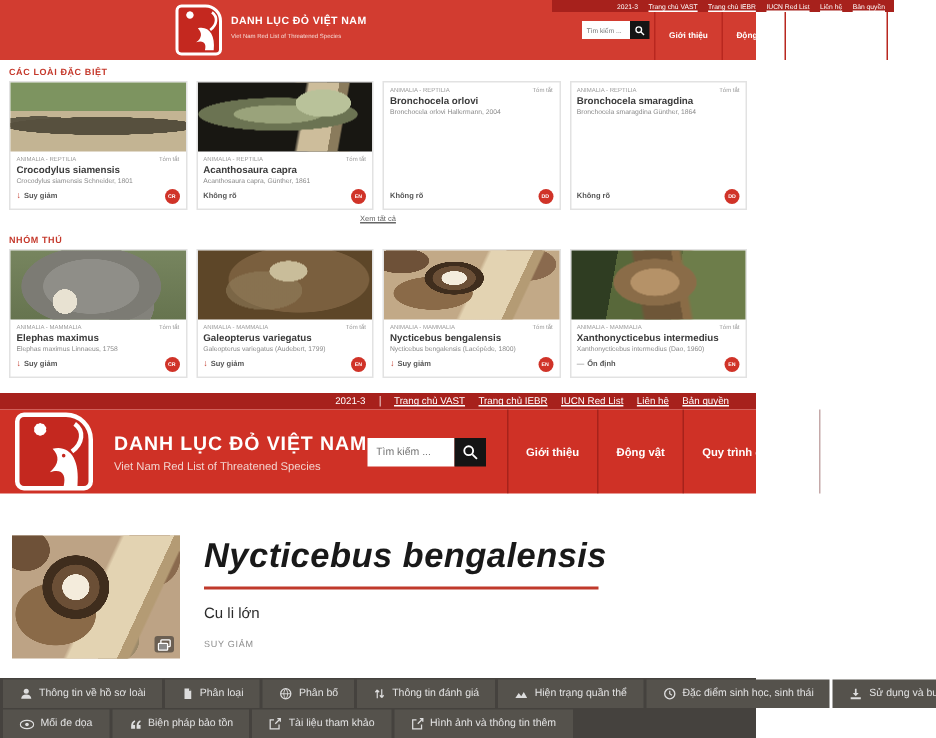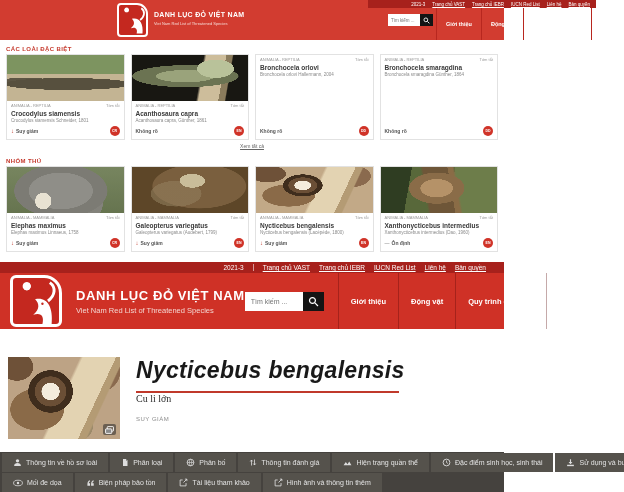--- a/index.html
+++ b/index.html
@@ -95,21 +95,21 @@
     radial-gradient(20% 26% at 38% 42%,#f4ecdc 0 40%,#6b4f36 41% 70%,#3f2d1d 71% 99%,transparent 100%),
     radial-gradient(34% 36% at 26% 64%,#8a6a48 0 70%,transparent 71%),
     linear-gradient(115deg,transparent 48%,#e3d3b2 50% 72%,#b49b74 72% 77%,transparent 78%),
     radial-gradient(30% 40% at 82% 18%,#8a6a4e 0 60%,transparent 61%),
     radial-gradient(24% 28% at 8% 12%,#6e5138 0 60%,transparent 61%),
     radial-gradient(26% 30% at 60% 85%,#9c8a6a 0 60%,transparent 61%),#bda385;}
   .photos-icon{position:absolute;right:4px;bottom:4px;width:13px;height:11px;background:rgba(40,40,40,.55);border-radius:2px;display:flex;align-items:center;justify-content:center;}
   .sp-info{margin-left:16px;padding-top:0;}
   .sp-name{font-size:23px;font-weight:bold;font-style:italic;color:#191919;letter-spacing:.3px;white-space:nowrap;}
   .sp-underline{width:263px;height:2px;background:#c0392b;margin-top:7px;}
-  .sp-common{font-size:10px;color:#2b2b2b;font-family:Liberation Serif, serif;}
+  .sp-common{font-size:10px;color:#2b2b2b;margin-top:11px;}
   .sp-trend{font-size:6px;color:#8c8c8c;letter-spacing:.5px;margin-top:12px;}
 
   .tabbar{height:40px;background:#45423e;box-sizing:border-box;padding-top:1px;}
   .trow{display:flex;height:19px;margin-bottom:1px;}
   .tab{display:flex;align-items:center;gap:4px;background:#55524c;color:#e3e3e3;font-size:7px;padding:0 11px;margin-left:2px;white-space:nowrap;}
   .tab .ti{display:flex;align-items:center;}
 </style>
 </head>
 <body>
 

